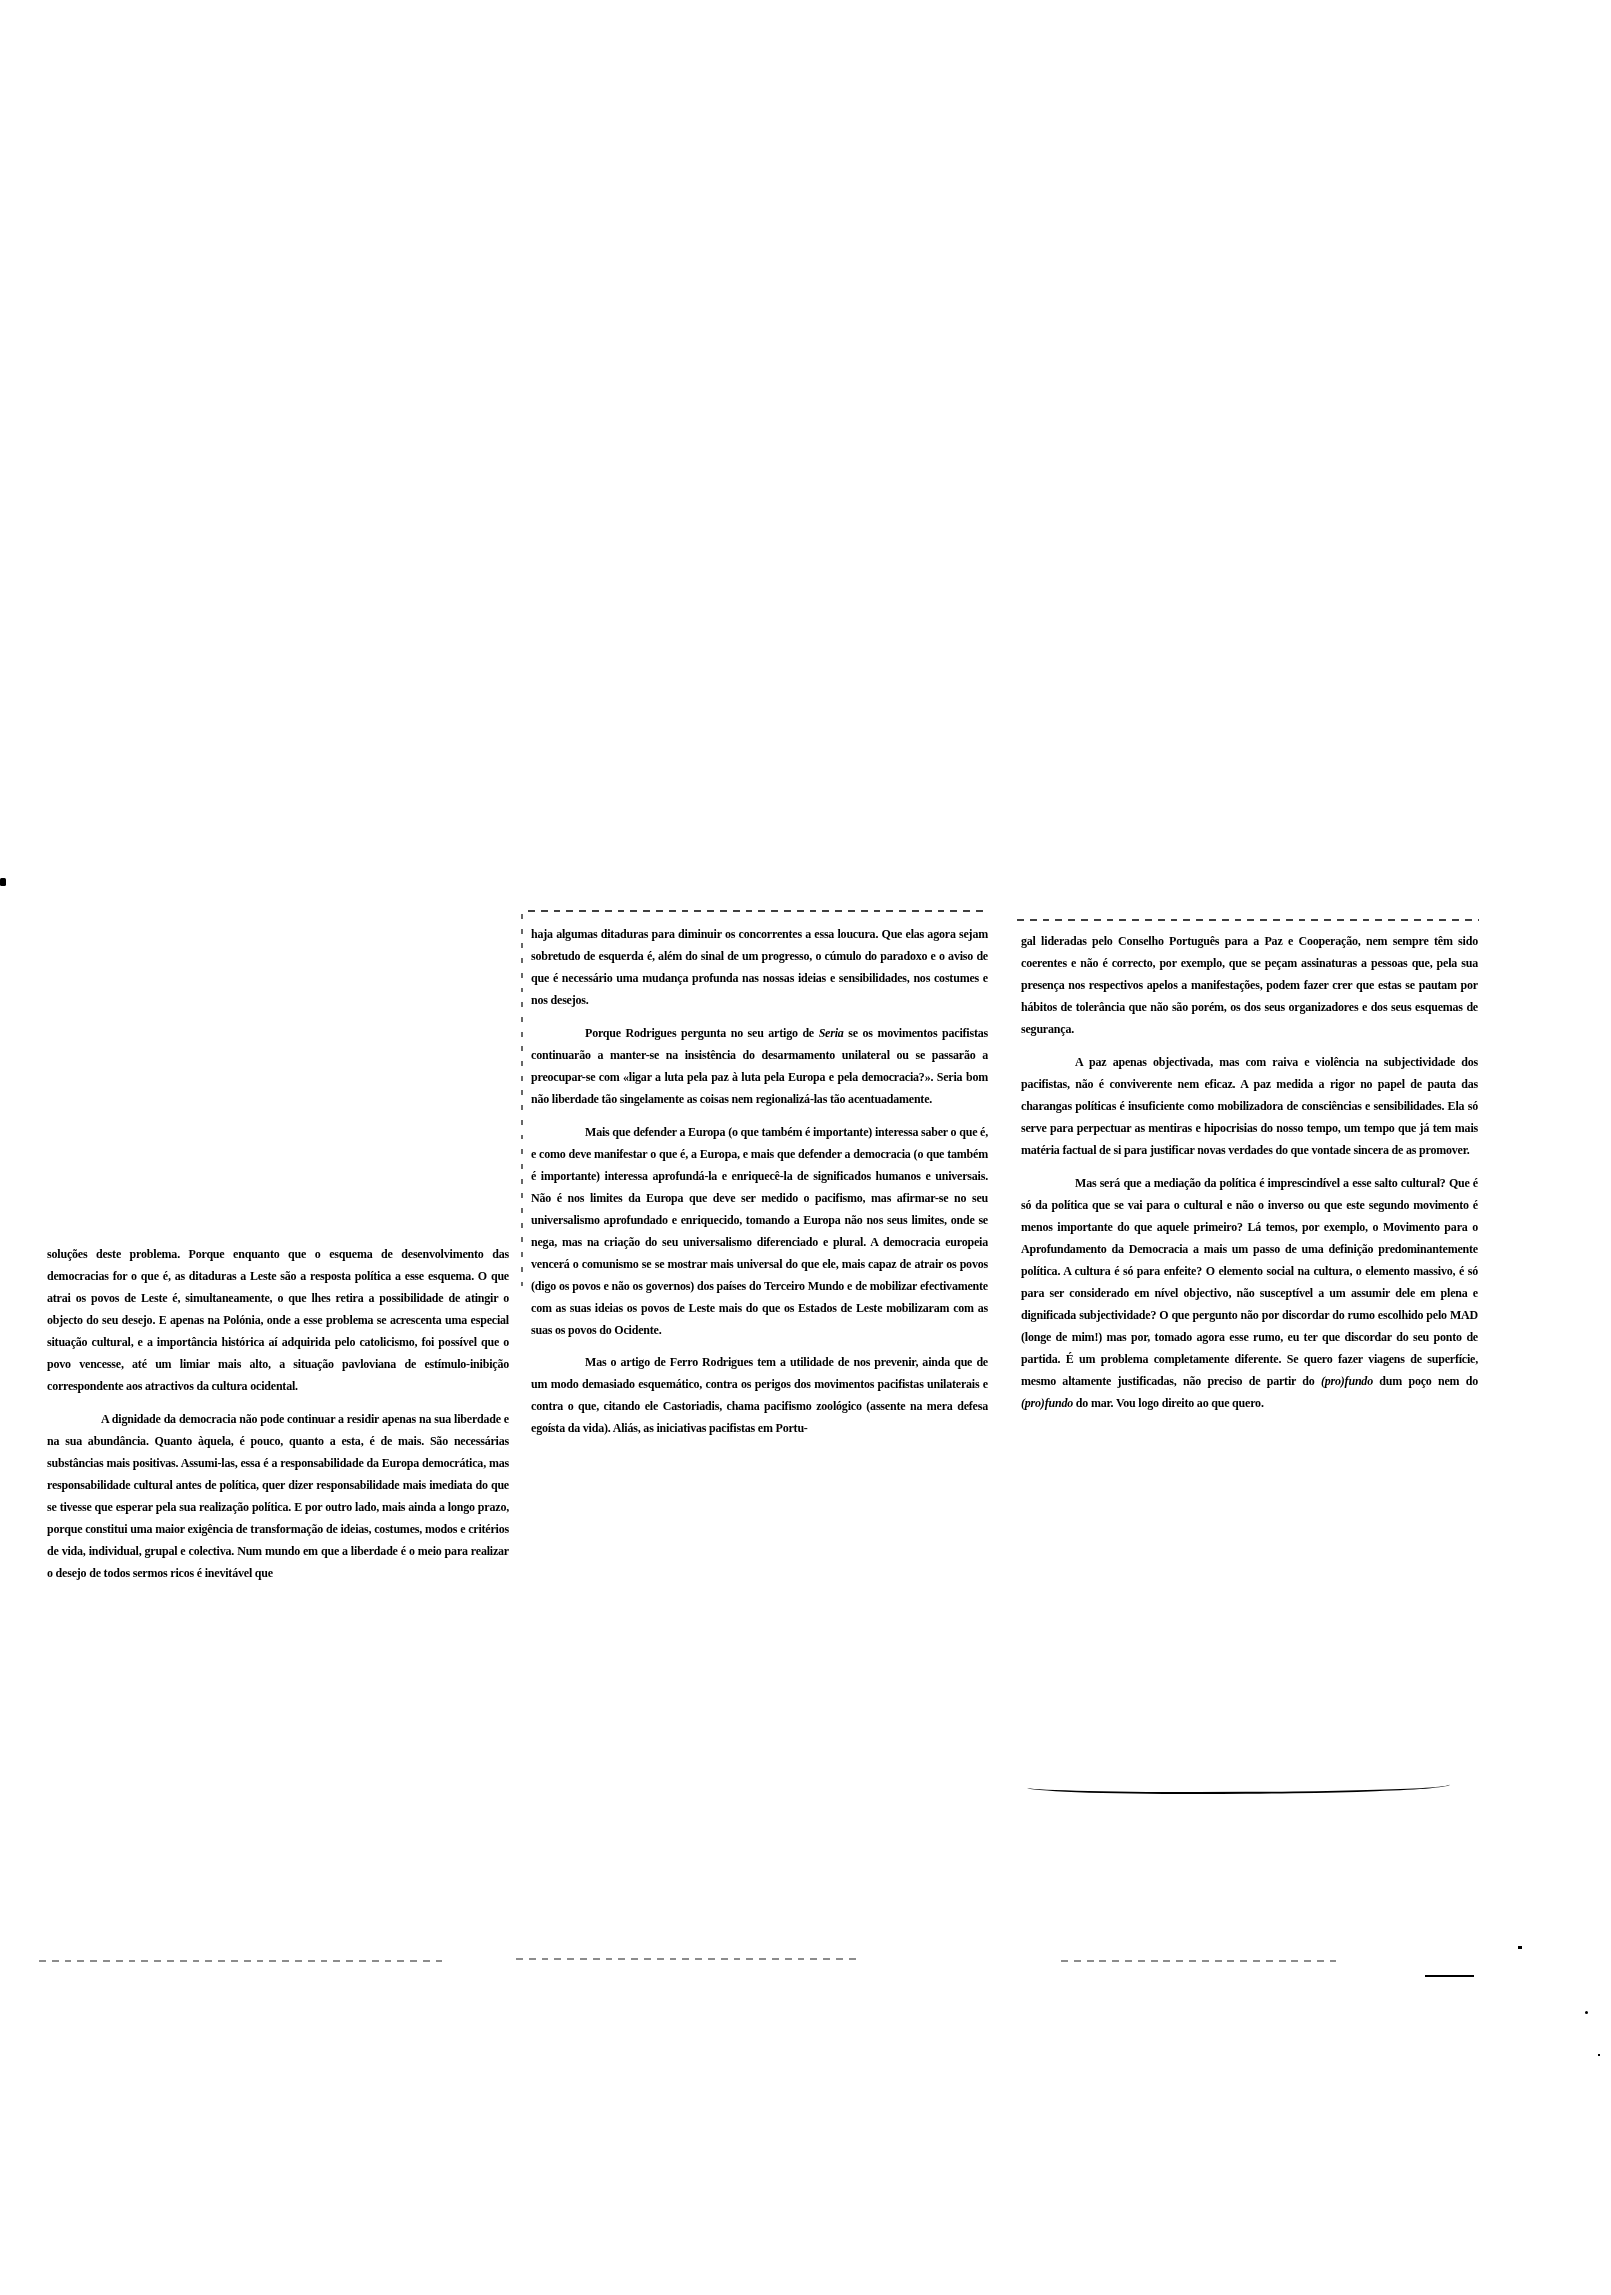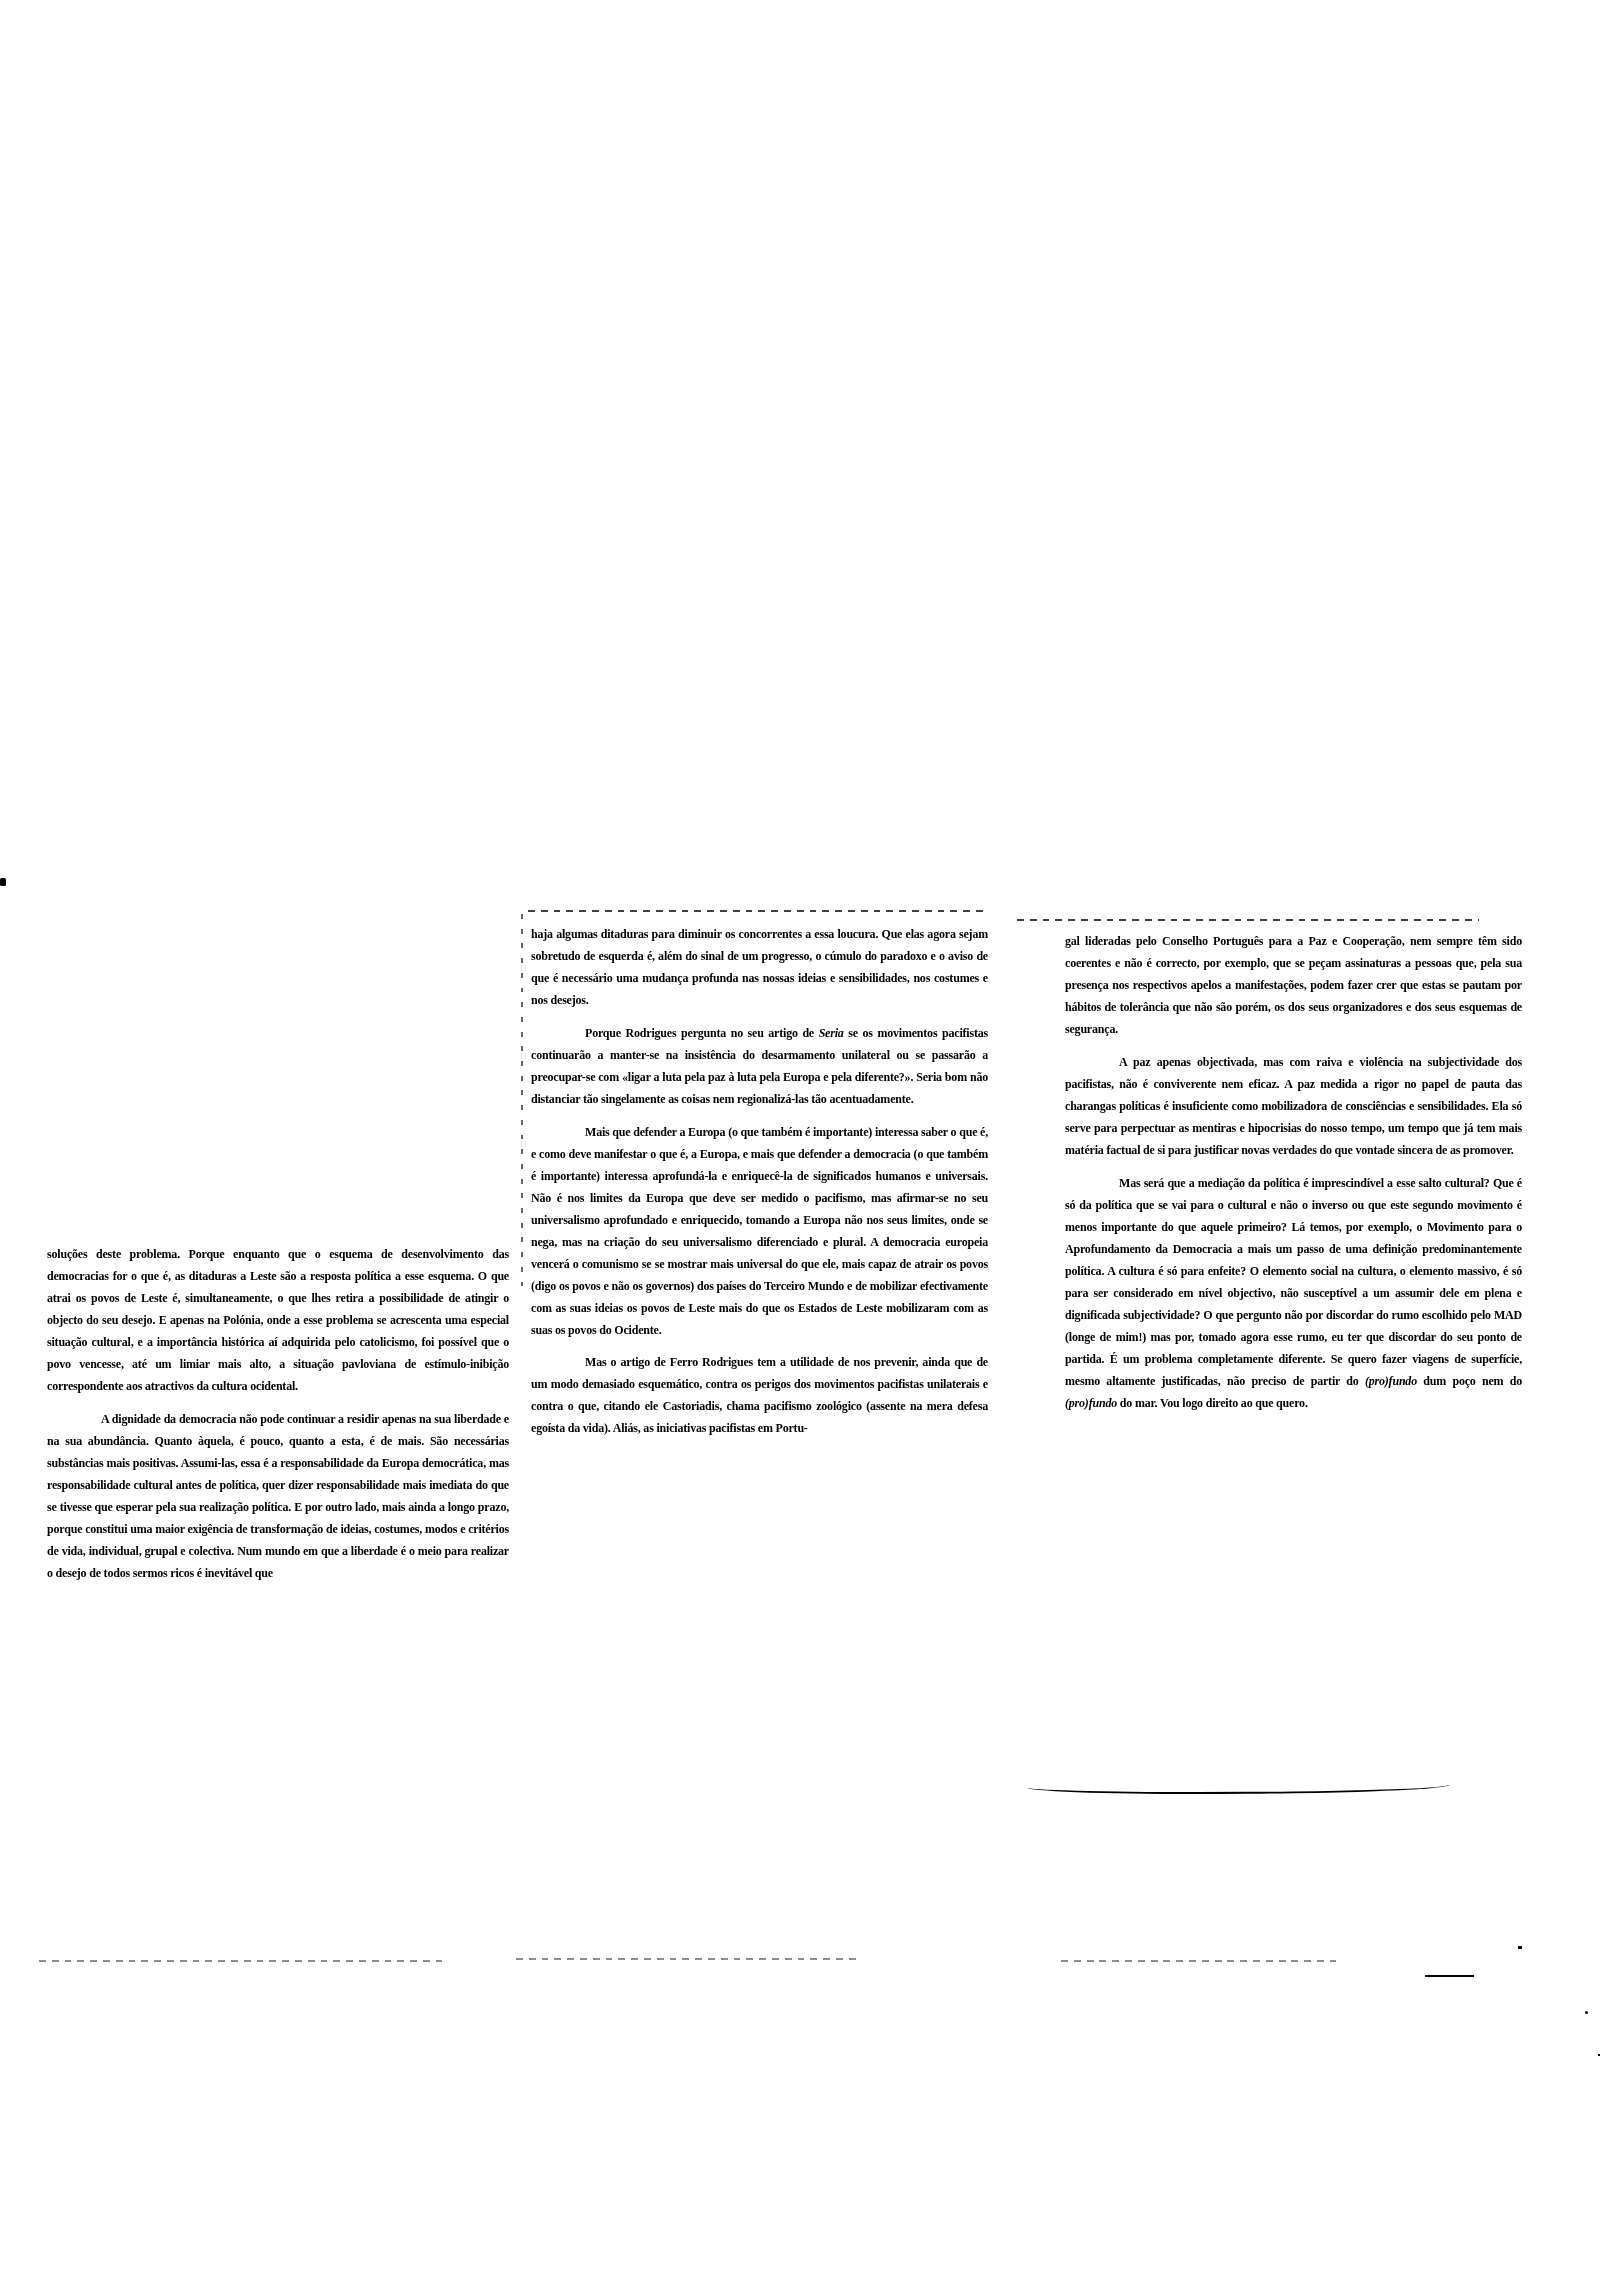--- a/index.html
+++ b/index.html
@@ -13,21 +13,21 @@
     line-height: 22px;
     color: #000000;
     text-align: justify;
     letter-spacing: -0.2px;
   }
   .col p { margin: 0; text-indent: 0; }
   .col p.indent { text-indent: 54px; }
   .col p + p { margin-top: 10.8px; }
   .col-left { left: 47px; top: 1227px; width: 462px; margin-top: 16px; }
   .col-mid { left: 531px; top: 923px; width: 457px; }
-  .col-right { left: 1021px; top: 930px; width: 457px; margin-left: 44px; }
+  .col-right { left: 1021px; top: 930px; width: 457px; }
   .noise { position: absolute; background: #000; }
   .rule { position: absolute; height: 1.5px; background: repeating-linear-gradient(90deg, #000 0 6.9px, transparent 6.9px 12.8px); opacity: 0.75; }
   .vrule { position: absolute; width: 1.5px; background: repeating-linear-gradient(180deg, #000 0 4.9px, transparent 4.9px 14.7px); opacity: 0.6; }
   .ul { text-decoration-thickness: 1.5px; }
   .it { font-style: italic; }
   .handline {
     position: absolute; border-bottom: 2px solid #000; border-radius: 0 0 60% 40%;
   }
 </style>
 </head>
@@ -48,21 +48,21 @@
   <div class="noise" style="left:1598px;top:2054px;width:2px;height:2px;"></div>
 
   <div class="col col-left">
     <p>soluções deste problema. Porque enquanto que o esquema de desenvolvimento das democracias for o que é, as ditaduras a Leste são a resposta política a esse esquema. O que atrai os povos de Leste é, simultaneamente, o que lhes retira a possibilidade de atingir o objecto do seu desejo. E apenas na Polónia, onde a esse problema se acrescenta uma especial situação cultural, e a importância histórica aí adquirida pelo catolicismo, foi possível que o povo vencesse, até um limiar mais alto, a situação pavloviana de estímulo-inibição correspondente aos atractivos da cultura ocidental.</p>
     <p class="indent">A dignidade da democracia não pode continuar a residir apenas na sua liberdade e na sua abundância. Quanto àquela, é pouco, quanto a esta, é de mais. São necessárias substâncias mais positivas. Assumi-las, essa é a responsabilidade da Europa democrática, mas responsabilidade cultural antes de política, quer dizer responsabilidade mais imediata do que se tivesse que esperar pela sua realização política. E por outro lado, mais ainda a longo prazo, porque constitui uma maior exigência de transformação de ideias, costumes, modos e critérios de vida, individual, grupal e colectiva. Num mundo em que a liberdade é o meio para realizar o desejo de todos sermos ricos é inevitável que</p>
   </div>
 
   <div class="col col-mid">
     <p>haja algumas ditaduras para diminuir os concorrentes a essa loucura. Que elas agora sejam sobretudo de esquerda é, além do sinal de um progresso, o cúmulo do paradoxo e o aviso de que é necessário uma mudança profunda nas nossas ideias e sensibilidades, nos costumes e nos desejos.</p>
     <p class="indent">
-      <span>Porque Rodrigues pergunta no seu artigo de </span><span class="it">Seria</span><span> se os movimentos pacifistas continuarão a manter-se na insistência do desarmamento unilateral ou se passarão a preocupar-se com «ligar a luta pela paz à luta pela Europa e pela diferente?». Seria bom não distanciar tão singelamente as coisas nem regionalizá-las tão acentuadamente.</span>
+      <span>Porque Rodrigues pergunta no seu artigo de </span><span class="it">Seria</span><span> se os movimentos pacifistas continuarão a manter-se na insistência do desarmamento unilateral ou se passarão a preocupar-se com «ligar a luta pela paz à luta pela Europa e pela democracia?». Seria bom não liberdade tão singelamente as coisas nem regionalizá-las tão acentuadamente.</span>
     </p>
     <p class="indent">Mais que defender a Europa (o que também é importante) interessa saber o que é, e como deve manifestar o que é, a Europa, e mais que defender a democracia (o que também é importante) interessa aprofundá-la e enriquecê-la de significados humanos e universais. Não é nos limites da Europa que deve ser medido o pacifismo, mas afirmar-se no seu universalismo aprofundado e enriquecido, tomando a Europa não nos seus limites, onde se nega, mas na criação do seu universalismo diferenciado e plural. A democracia europeia vencerá o comunismo se se mostrar mais universal do que ele, mais capaz de atrair os povos (digo os povos e não os governos) dos países do Terceiro Mundo e de mobilizar efectivamente com as suas ideias os povos de Leste mais do que os Estados de Leste mobilizaram com as suas os povos do Ocidente.</p>
     <p class="indent">Mas o artigo de Ferro Rodrigues tem a utilidade de nos prevenir, ainda que de um modo demasiado esquemático, contra os perigos dos movimentos pacifistas unilaterais e contra o que, citando ele Castoriadis, chama pacifismo zoológico (assente na mera defesa egoísta da vida). Aliás, as iniciativas pacifistas em Portu-</p>
   </div>
 
   <div class="col col-right">
     <p>gal lideradas pelo Conselho Português para a Paz e Cooperação, nem sempre têm sido coerentes e não é correcto, por exemplo, que se peçam assinaturas a pessoas que, pela sua presença nos respectivos apelos a manifestações, podem fazer crer que estas se pautam por hábitos de tolerância que não são porém, os dos seus organizadores e dos seus esquemas de segurança.</p>
     <p class="indent">A paz apenas objectivada, mas com raiva e violência na subjectividade dos pacifistas, não é conviverente nem eficaz. A paz medida a rigor no papel de pauta das charangas políticas é insuficiente como mobilizadora de consciências e sensibilidades. Ela só serve para perpectuar as mentiras e hipocrisias do nosso tempo, um tempo que já tem mais matéria factual de si para justificar novas verdades do que vontade sincera de as promover.</p>
     <p class="indent">
       <span>Mas será que a mediação da política é imprescindível a esse salto cultural? Que é só da política que se vai para o cultural e não o inverso ou que este segundo movimento é menos importante do que aquele primeiro? Lá temos, por exemplo, o Movimento para o Aprofundamento da Democracia a mais um passo de uma definição predominantemente política. A cultura é só para enfeite? O elemento social na cultura, o elemento massivo, é só para ser considerado em nível objectivo, não susceptível a um assumir dele em plena e dignificada subjectividade? </span><span class="ul">O que pergunto não por discordar do rumo escolhido pelo MAD (longe de mim!) mas por, tomado agora esse rumo, eu ter que discordar do seu ponto de partida.</span><span> É um problema completamente diferente. Se quero fazer viagens de superfície, mesmo altamente justificadas, não preciso de partir do </span><span class="it">(pro)fundo</span><span> dum poço nem do </span><span class="it">(pro)fundo</span><span> do mar. Vou logo direito ao que quero.</span>

